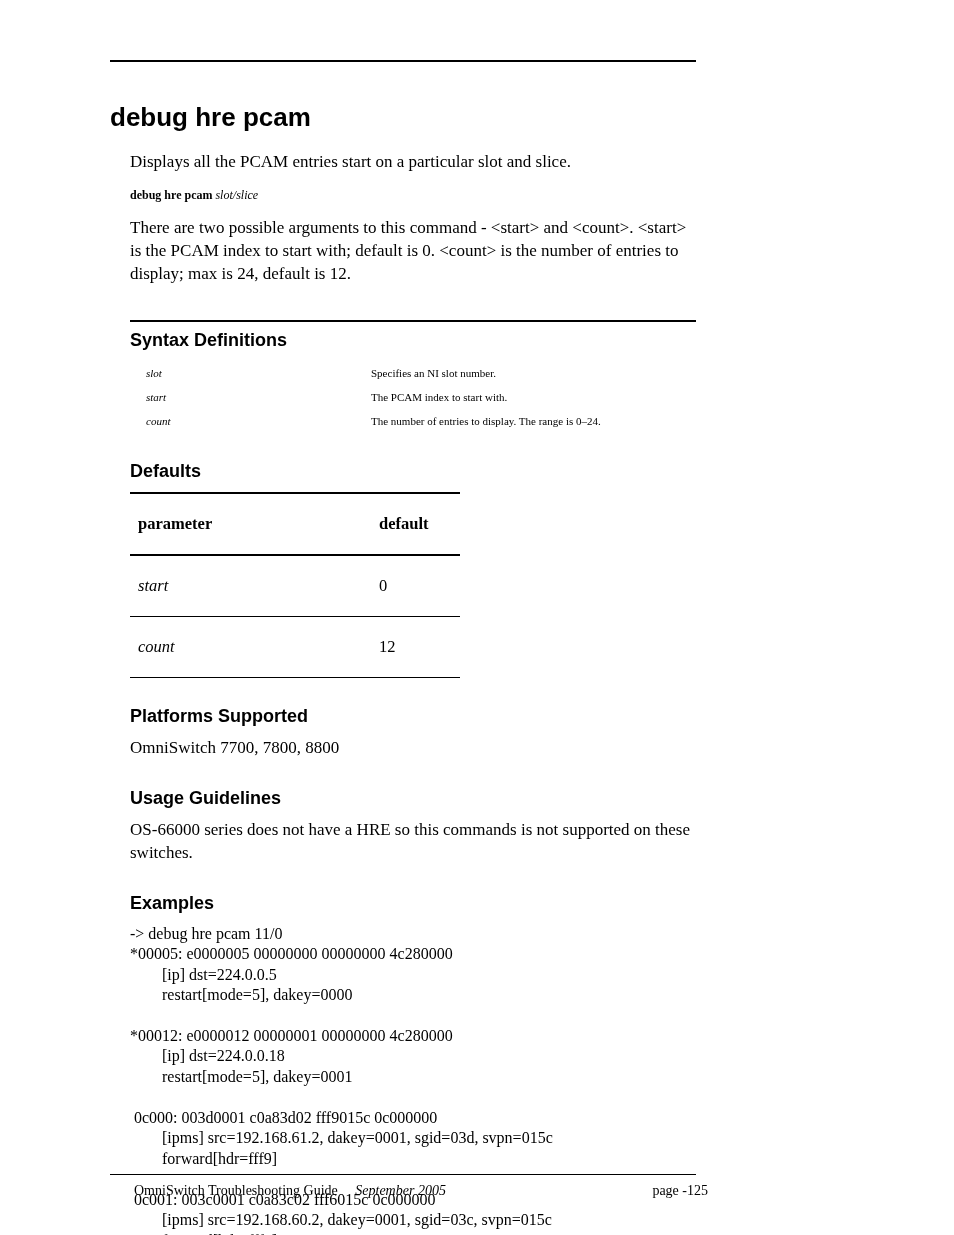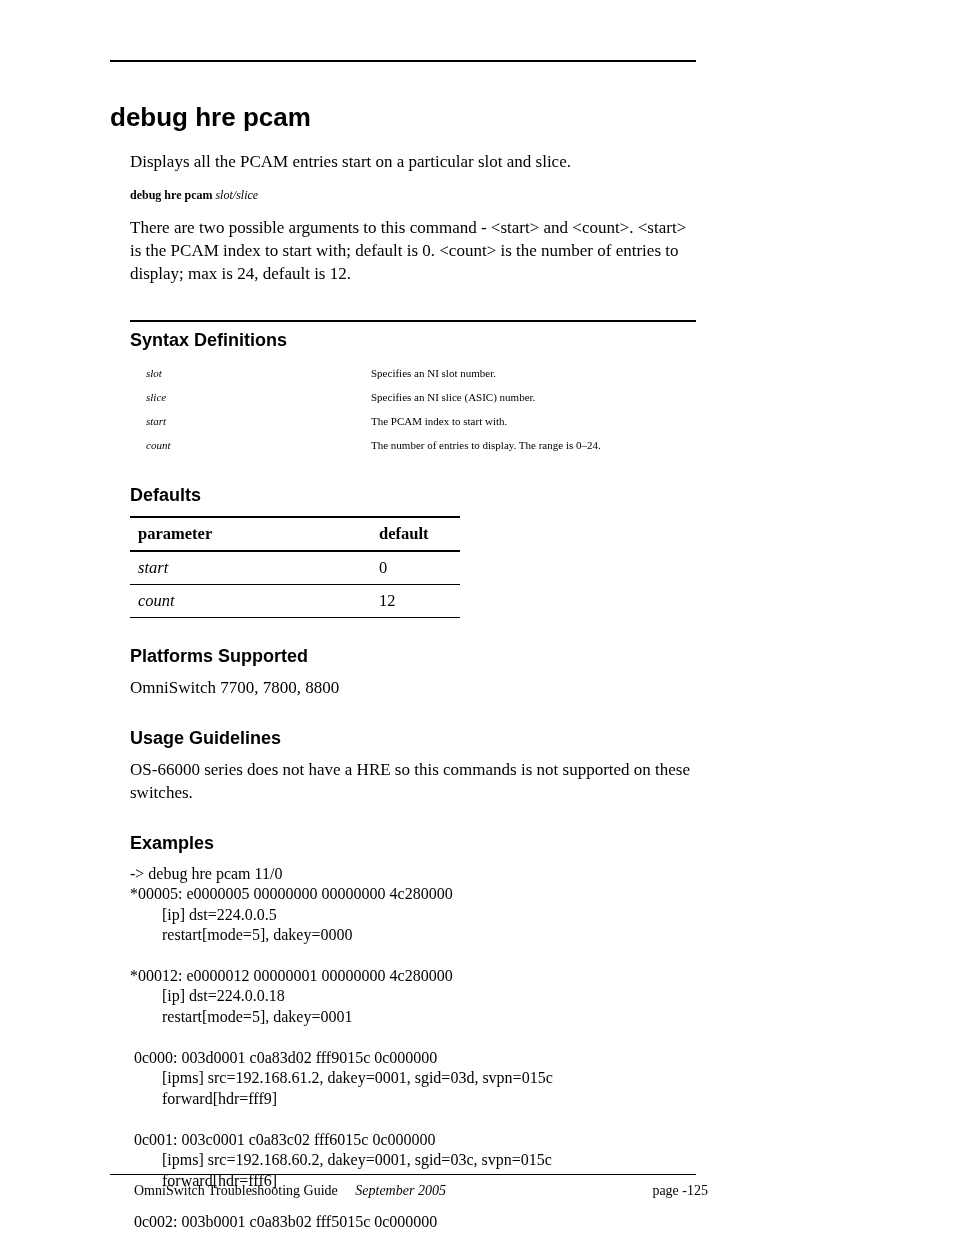--- a/index.html
+++ b/index.html
@@ -64,21 +64,21 @@
     font-style: italic;
   }
   table.defaults {
     border-collapse: collapse;
     margin: 0 0 0 20px;
     font-size: 16.5px;
     width: 330px;
   }
   table.defaults th, table.defaults td {
     text-align: left;
-    padding: 6px 8px;
+    padding: 20px 8px;
   }
   table.defaults tr.hdrrow th {
     border-top: 2px solid #000;
     border-bottom: 2.5px solid #000;
     font-weight: 700;
   }
   table.defaults tr.bodyrow td {
     border-bottom: 1px solid #000;
     font-style: italic;
   }
@@ -136,24 +136,20 @@
 
   <div class="section-rule"></div>
   <h2 class="section-heading">Syntax Definitions</h2>
   <table class="syntax-def">
     <tbody>
         <tr>
       <td class="param">slot</td>
       <td>Specifies an NI slot number.</td>
     </tr>
     <tr>
-      <td class="param">slice</td>
-      <td>Specifies an NI slice (ASIC) number.</td>
-    </tr>
-    <tr>
       <td class="param">start</td>
       <td>The PCAM index to start with.</td>
     </tr>
     <tr>
       <td class="param">count</td>
       <td>The number of entries to display. The range is 0–24.</td>
     </tr>
   </tbody>
     </table>
 

